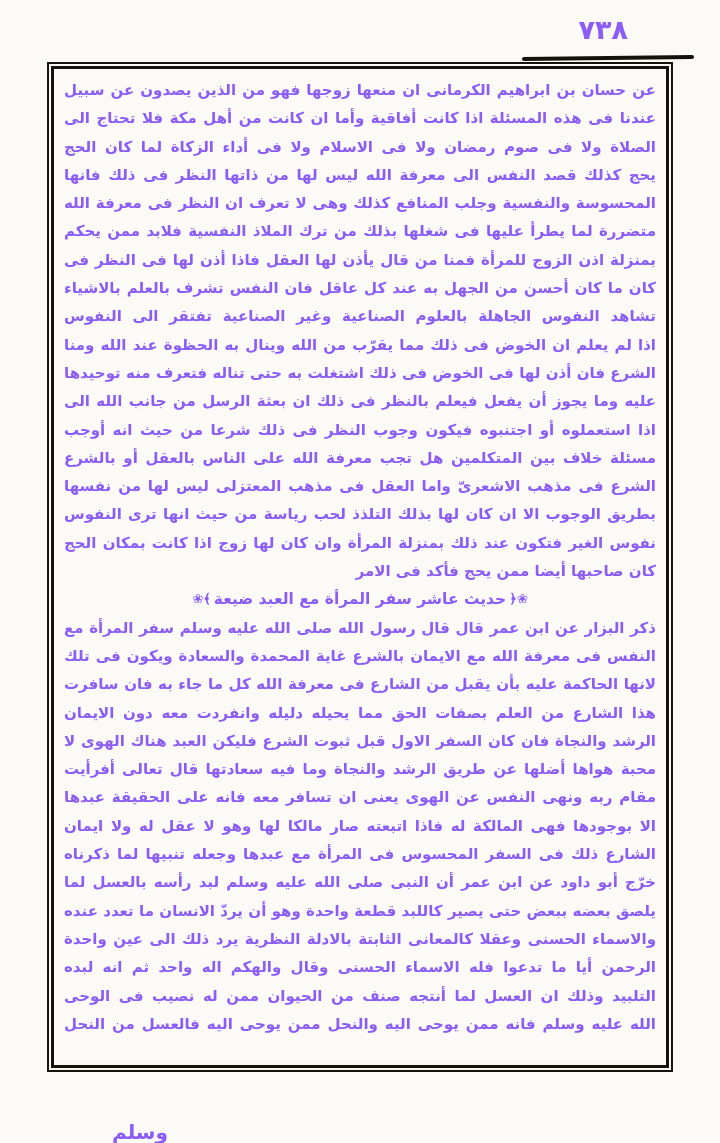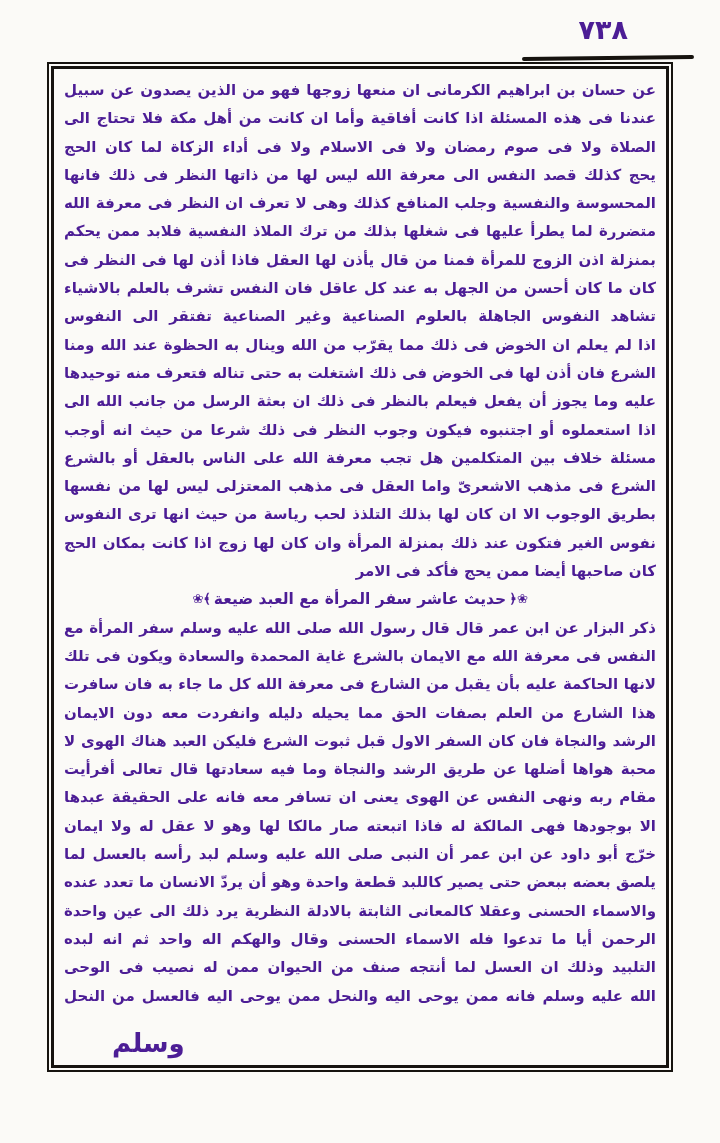--- a/index.html
+++ b/index.html
@@ -8,21 +8,21 @@
     background: #e8e8e6;
   }
   .page {
     position: relative;
     width: 720px;
     height: 1143px;
     margin: 0 auto;
     background: #fbfaf7;
     overflow: hidden;
     font-family: "DejaVu Sans", sans-serif;
-    color: #4c1d95;
+    color: #8b5cf6;
   }
   .page-number {
     position: absolute;
     top: 14px;
     right: 92px;
     font-size: 27px;
     font-weight: bold;
     letter-spacing: 1px;
     direction: rtl;
   }
@@ -79,23 +79,23 @@
     overflow: hidden;
   }
   .heading .orn {
     font-size: 13px;
     padding: 0 3px;
     position: relative;
     top: -1px;
   }
   .catchword {
     position: absolute;
-    top: 1028px;
+    top: 1120px;
     left: 112px;
-    font-size: 26px;
+    font-size: 20px;
     font-weight: bold;
     direction: rtl;
   }
 </style>
 </head>
 <body>
 
 <div class="page">
 
   <div class="page-number">٧٣٨</div>
@@ -132,20 +132,21 @@
 
         <div>
             <div class="tline">ذكر البزار عن ابن عمر قال قال رسول الله صلى الله عليه وسلم سفر المرأة مع عبدها ضيعة فى اسناده مقال سفر</div>
             <div class="tline">النفس فى معرفة الله مع الايمان بالشرع غاية المحمدة والسعادة ويكون فى تلك الحالة العقل من جملة عبيدها</div>
             <div class="tline">لانها الحاكمة عليه بأن يقبل من الشارع فى معرفة الله كل ما جاء به فان سافرت مع عقلها فى معرفة ما أتى به</div>
             <div class="tline">هذا الشارع من العلم بصفات الحق مما يحيله دليله وانفردت معه دون الايمان فانها تضيع عن طريق</div>
             <div class="tline">الرشد والنجاة فان كان السفر الاول قبل ثبوت الشرع فليكن العبد هناك الهوى لا العقل والنفس اذا سافرت فى</div>
             <div class="tline">محبة هواها أضلها عن طريق الرشد والنجاة وما فيه سعادتها قال تعالى أفرأيت من اتخذ الهه هواه وقال واما من خاف</div>
             <div class="tline">مقام ربه ونهى النفس عن الهوى يعنى ان تسافر معه فانه على الحقيقة عبدها لانه من جملة أوصافها الذى ليس له عين</div>
             <div class="tline">الا بوجودها فهى المالكة له فاذا اتبعته صار مالكا لها وهو لا عقل له ولا ايمان فيرمى بها فى المهالك فتضيع فاعتبر</div>
+            <div class="tline">الشارع ذلك فى السفر المحسوس فى المرأة مع عبدها وجعله تنبيها لما ذكرناه</div>
           </div>
 
 
         <div>
             <div class="tline">خرّج أبو داود عن ابن عمر أن النبى صلى الله عليه وسلم لبد رأسه بالعسل لما كان الشعر من الشعور والتلبيد أن</div>
             <div class="tline">يلصق بعضه ببعض حتى يصير كاللبد قطعة واحدة وهو أن يردّ الانسان ما تعدد عنده من الصفات والمناسبة الالهية شرعا</div>
             <div class="tline">والاسماء الحسنى وعقلا كالمعانى الثابتة بالادلة النظرية يرد ذلك الى عين واحدة كما قال تعالى قل ادعوا الله أو ادعوا</div>
             <div class="tline">الرحمن أيا ما تدعوا فله الاسماء الحسنى وقال والهكم اله واحد ثم انه لبده بالعسل دون غيره من خطمى وغيره مما يكون به</div>
             <div class="tline">التلبيد وذلك ان العسل لما أنتجه صنف من الحيوان ممن له نصيب فى الوحى صحت المناسبة بينه وبين رسول الله صلى</div>
             <div class="tline">الله عليه وسلم فانه ممن يوحى اليه والنحل ممن يوحى اليه فالعسل من النحل بمنزلة العلوم التى جاء بها النبى صلى الله عليه</div>

